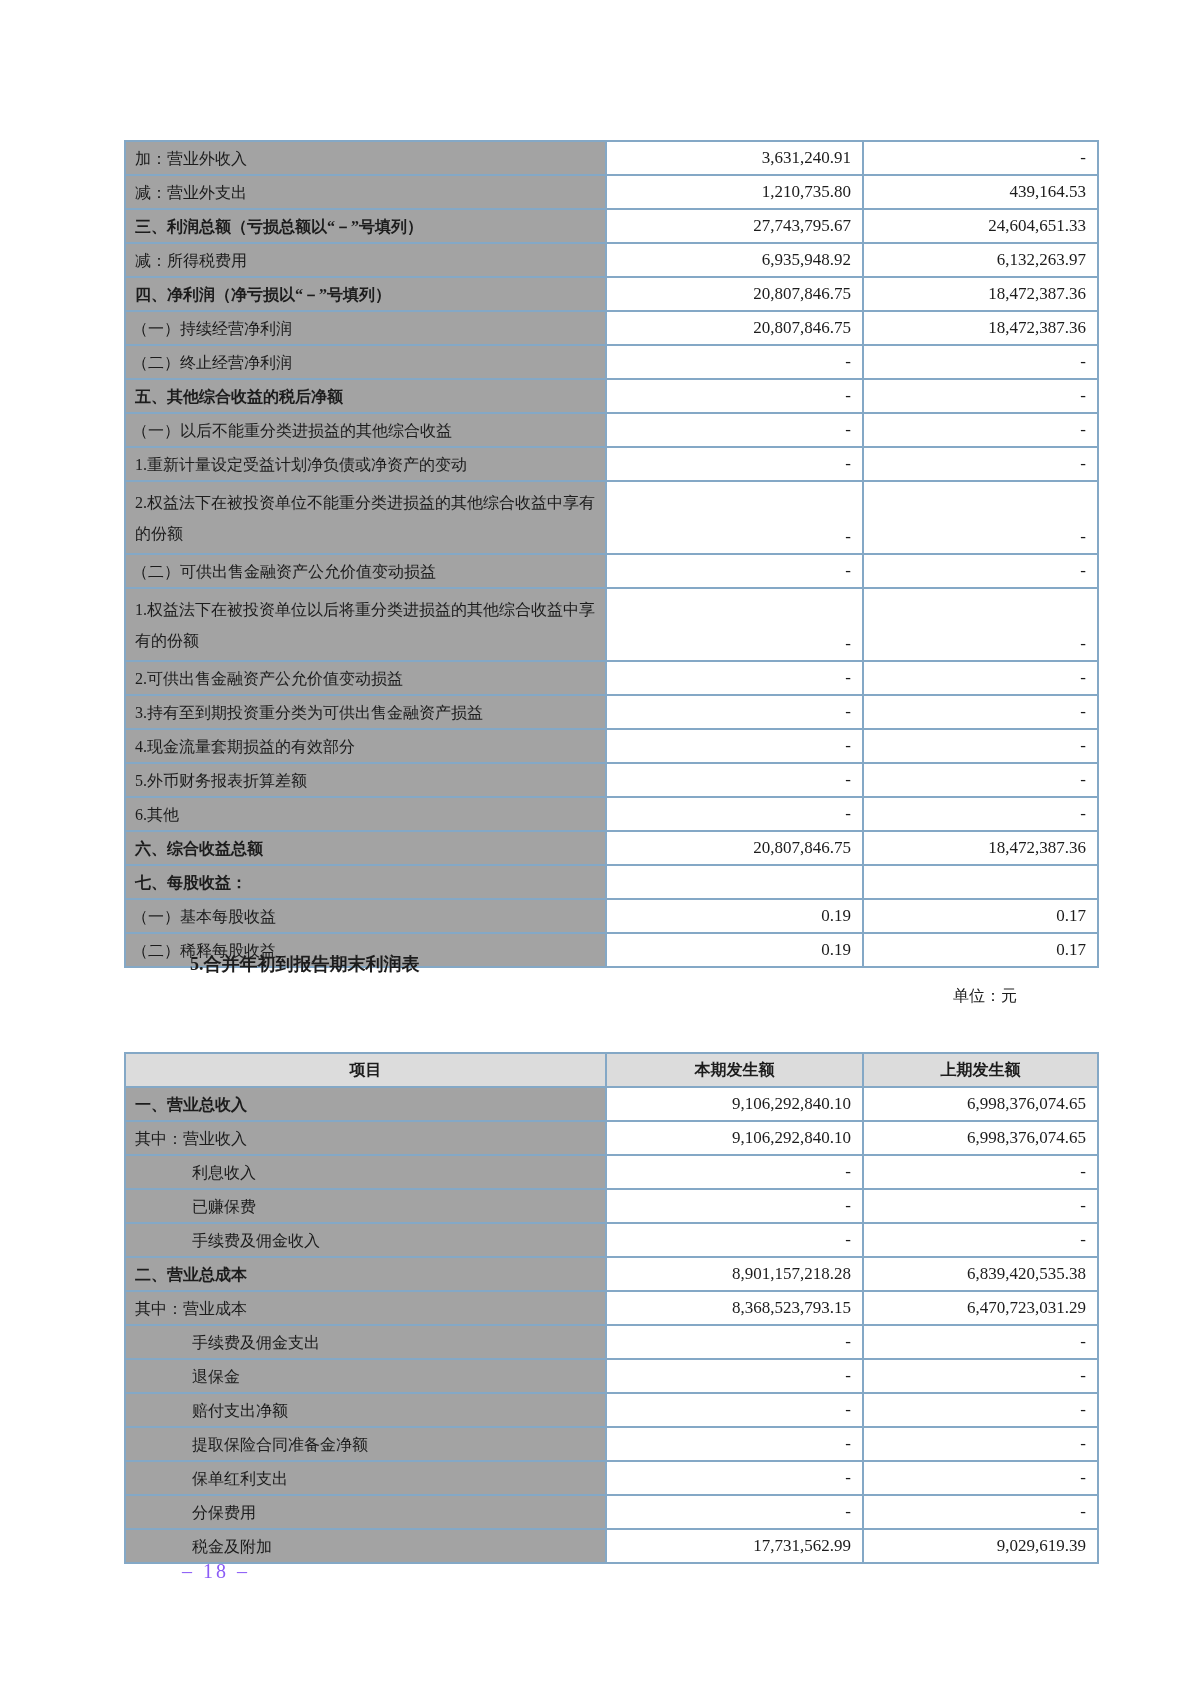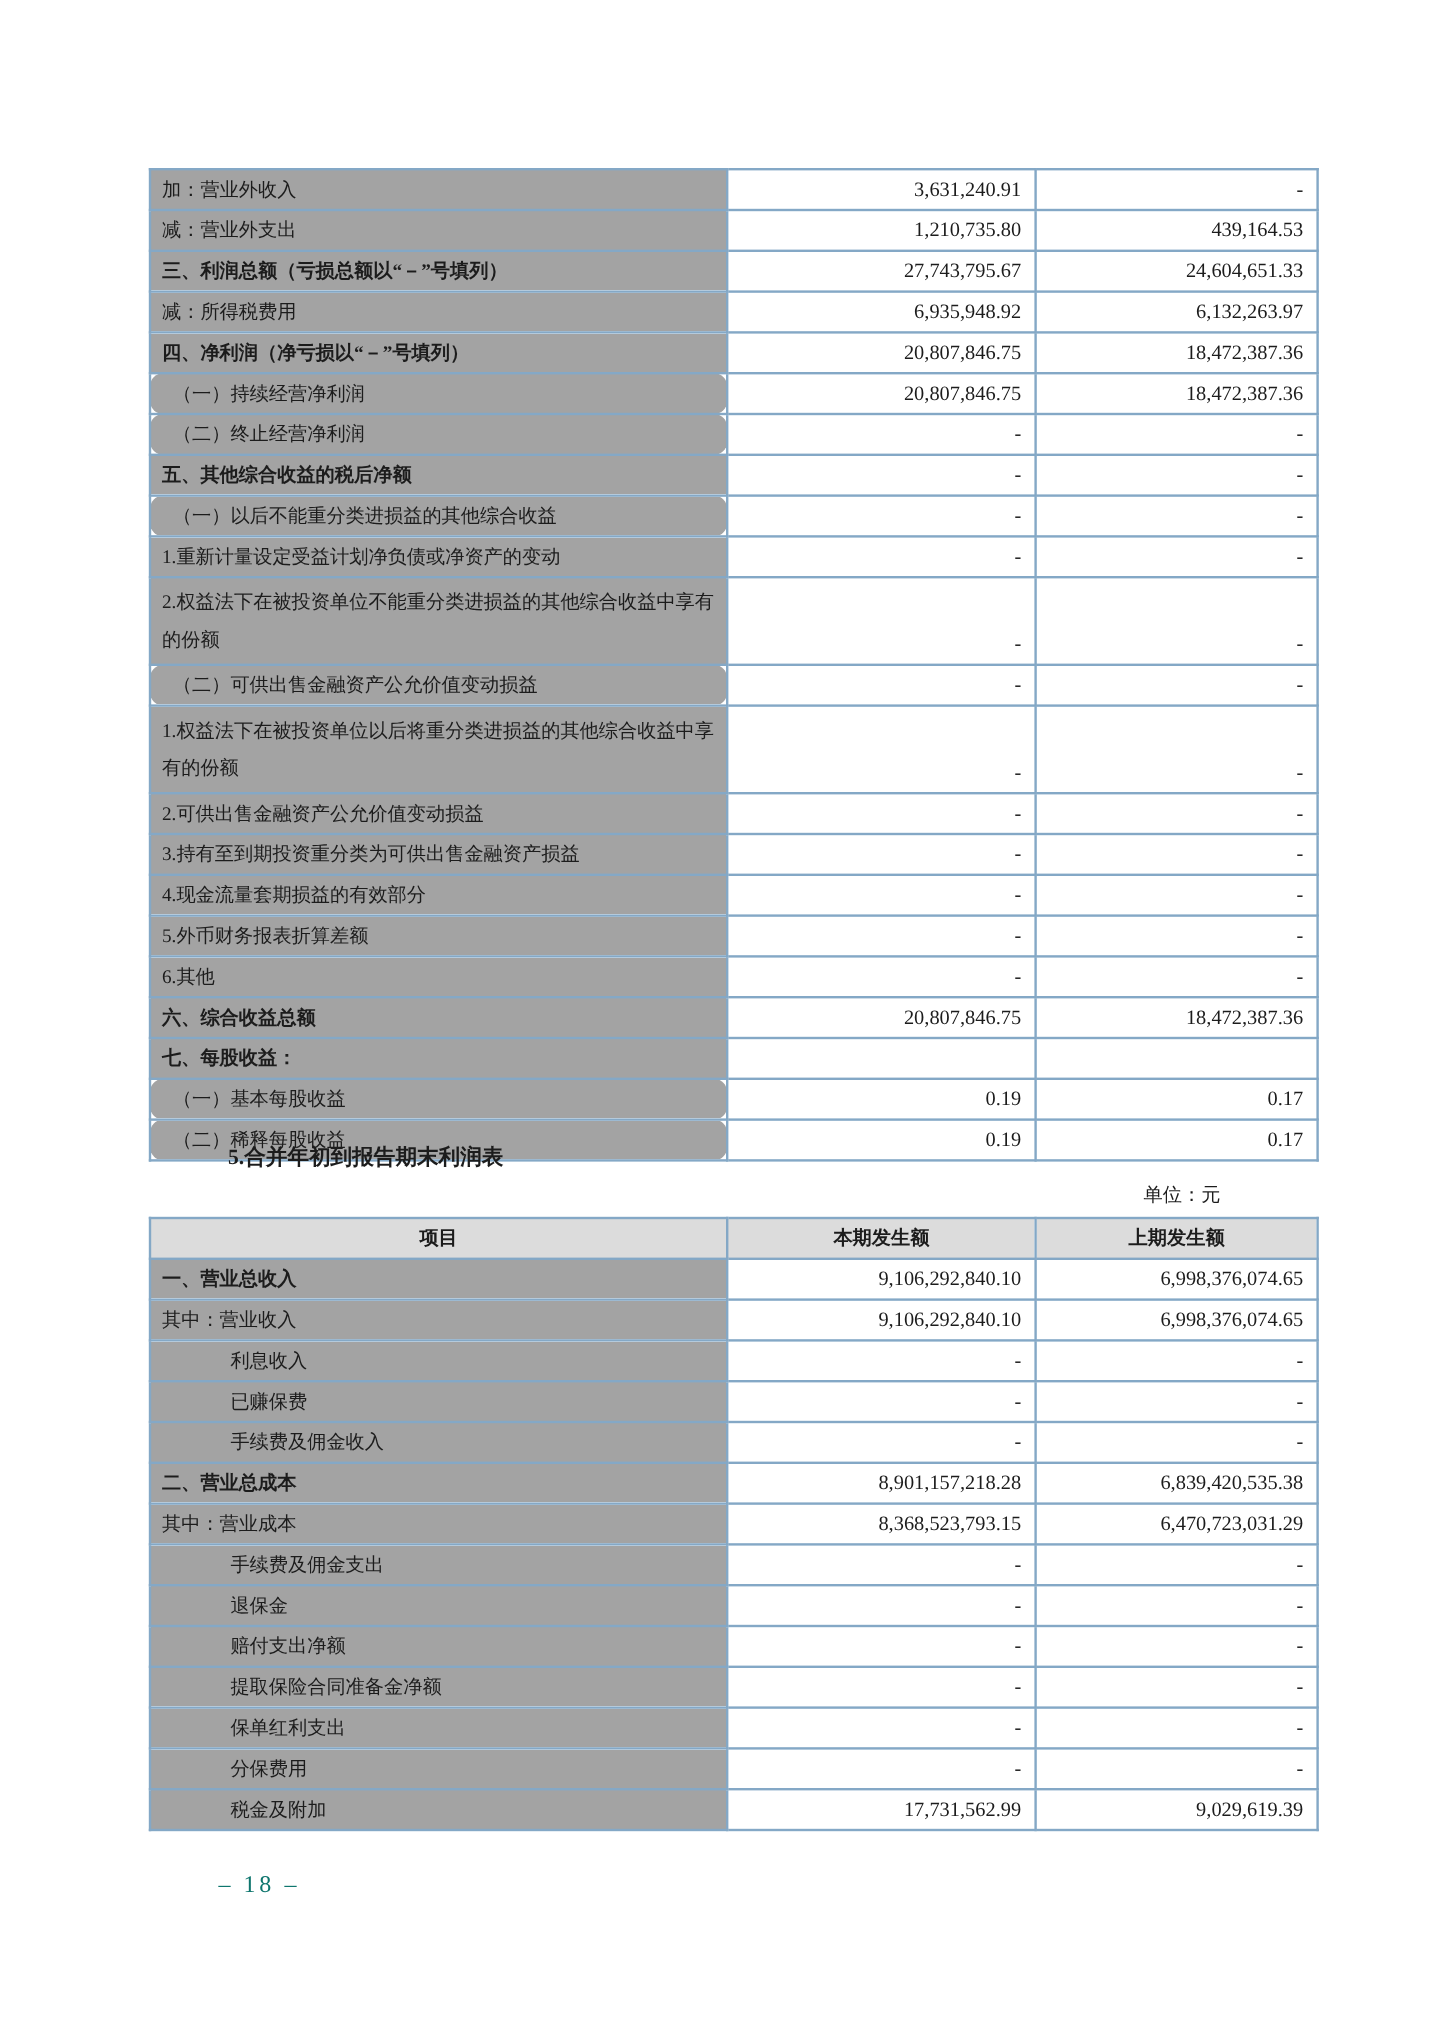--- a/index.html
+++ b/index.html
@@ -13,38 +13,38 @@
   .page{position:absolute;inset:0;}
 
   table.fin-table{
     border-collapse:collapse;
     table-layout:fixed;
     position:absolute;
     left:124px;
     width:973px;
   }
   table.t1{top:140px;}
-  table.t2{top:1014px;}
+  table.t2{top:1052px;}
 
   .fin-table td,.fin-table th{
     border:2px solid #84a8c6;
     height:30px;
     font-size:16px;
     box-sizing:content-box;
     overflow:hidden;
   }
   .fin-table .lbl{
     background:#a3a3a3;
     text-align:left;
     padding:1px 8px 1px 9px;
     vertical-align:middle;
     line-height:21px;
   }
   .fin-table .lbl.b{font-weight:700;margin-top:46px;}
-  .fin-table .lbl.ind1{padding-left:18px;border-radius:11px;}
+  .fin-table .lbl.ind1{padding-left:6px;}
   .fin-table .lbl.ind2{padding-left:66px;}
   .fin-table .val{
     background:#ffffff;
     text-align:right;
     padding:1px 11px 1px 6px;
     font-size:17px;
     vertical-align:middle;
     font-family:"Liberation Serif","DejaVu Serif",serif;
   }
   .fin-table tr.tall td{height:64px;}
@@ -70,21 +70,21 @@
     box-sizing:border-box;
     padding-right:80px;
     text-align:right;
     font-size:16px;
   }
   .page-number{
     position:absolute;
     left:182px;top:1560px;
     font-size:20px;
     letter-spacing:3px;
-    color:#0f766e;
+    color:#8b5cf6;
   }
 </style>
 </head>
 <body>
 
 <div class="page">
 
   <table class="fin-table t1">
     <colgroup>
       <col style="width:481px">

